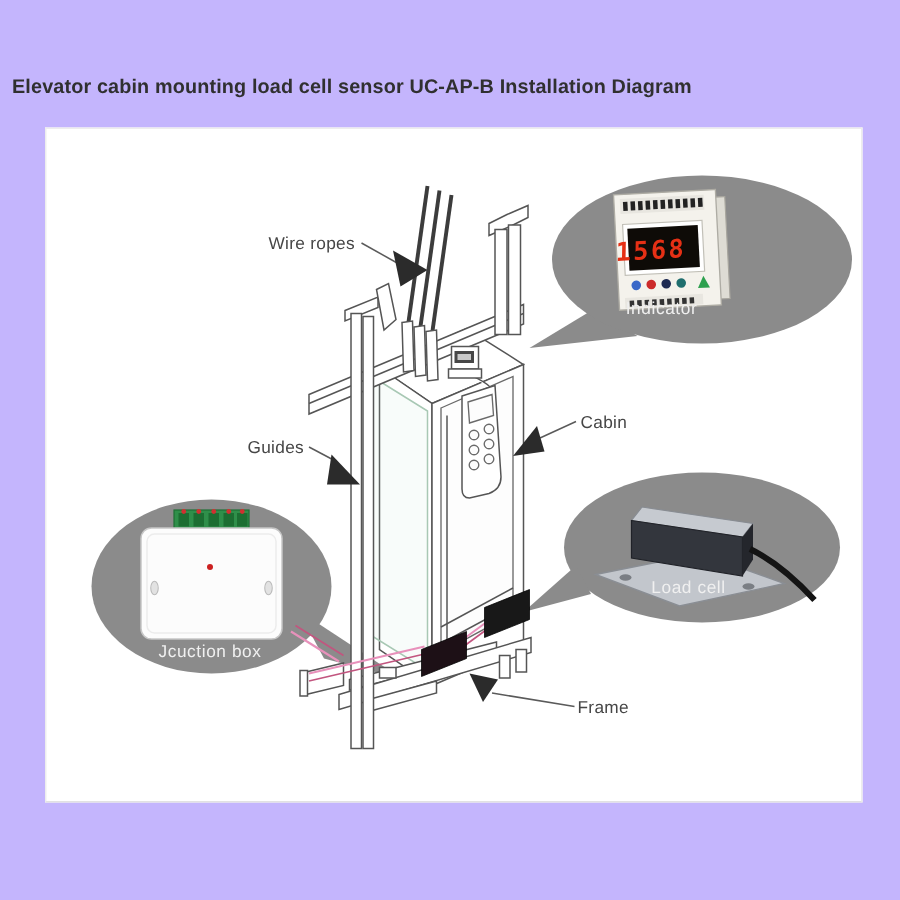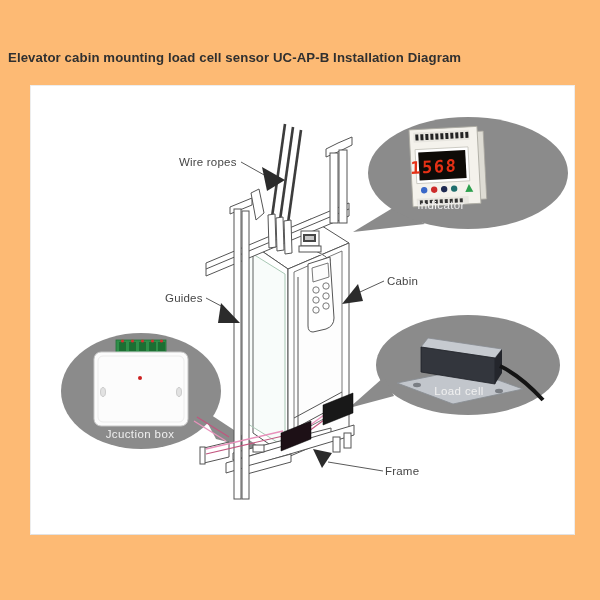--- a/index.html
+++ b/index.html
@@ -1,17 +1,17 @@
 <!DOCTYPE html>
 <html><head>
 <meta charset="utf-8">
 <style>
   html,body{margin:0;padding:0;background:#ffffff;width:600px;height:600px;overflow:hidden;
             font-family:"Liberation Sans", sans-serif;}
-  .page{position:relative;width:600px;height:600px;background:#fdba74;}
+  .page{position:relative;width:600px;height:600px;background:#c4b5fd;}
   .title{position:absolute;left:8px;top:50px;width:584px;font-size:13.2px;font-weight:bold;
          color:#303030;letter-spacing:.1px;}
   .figure-box{position:absolute;left:30px;top:85px;width:545px;height:450px;background:#fff;
               border:1px solid #ededed;border-bottom-color:#e2e2e2;box-sizing:border-box;}
   .figure-box svg{position:absolute;left:0;top:0;}
   
   .ln{stroke:#555;stroke-width:1;fill:none;}
   .wf{stroke:#555;stroke-width:1;fill:#ffffff;}
   .wf2{stroke:#6a6a6a;stroke-width:.9;fill:#fdfdfd;}
   .bubble{fill:#8b8b8b;}

